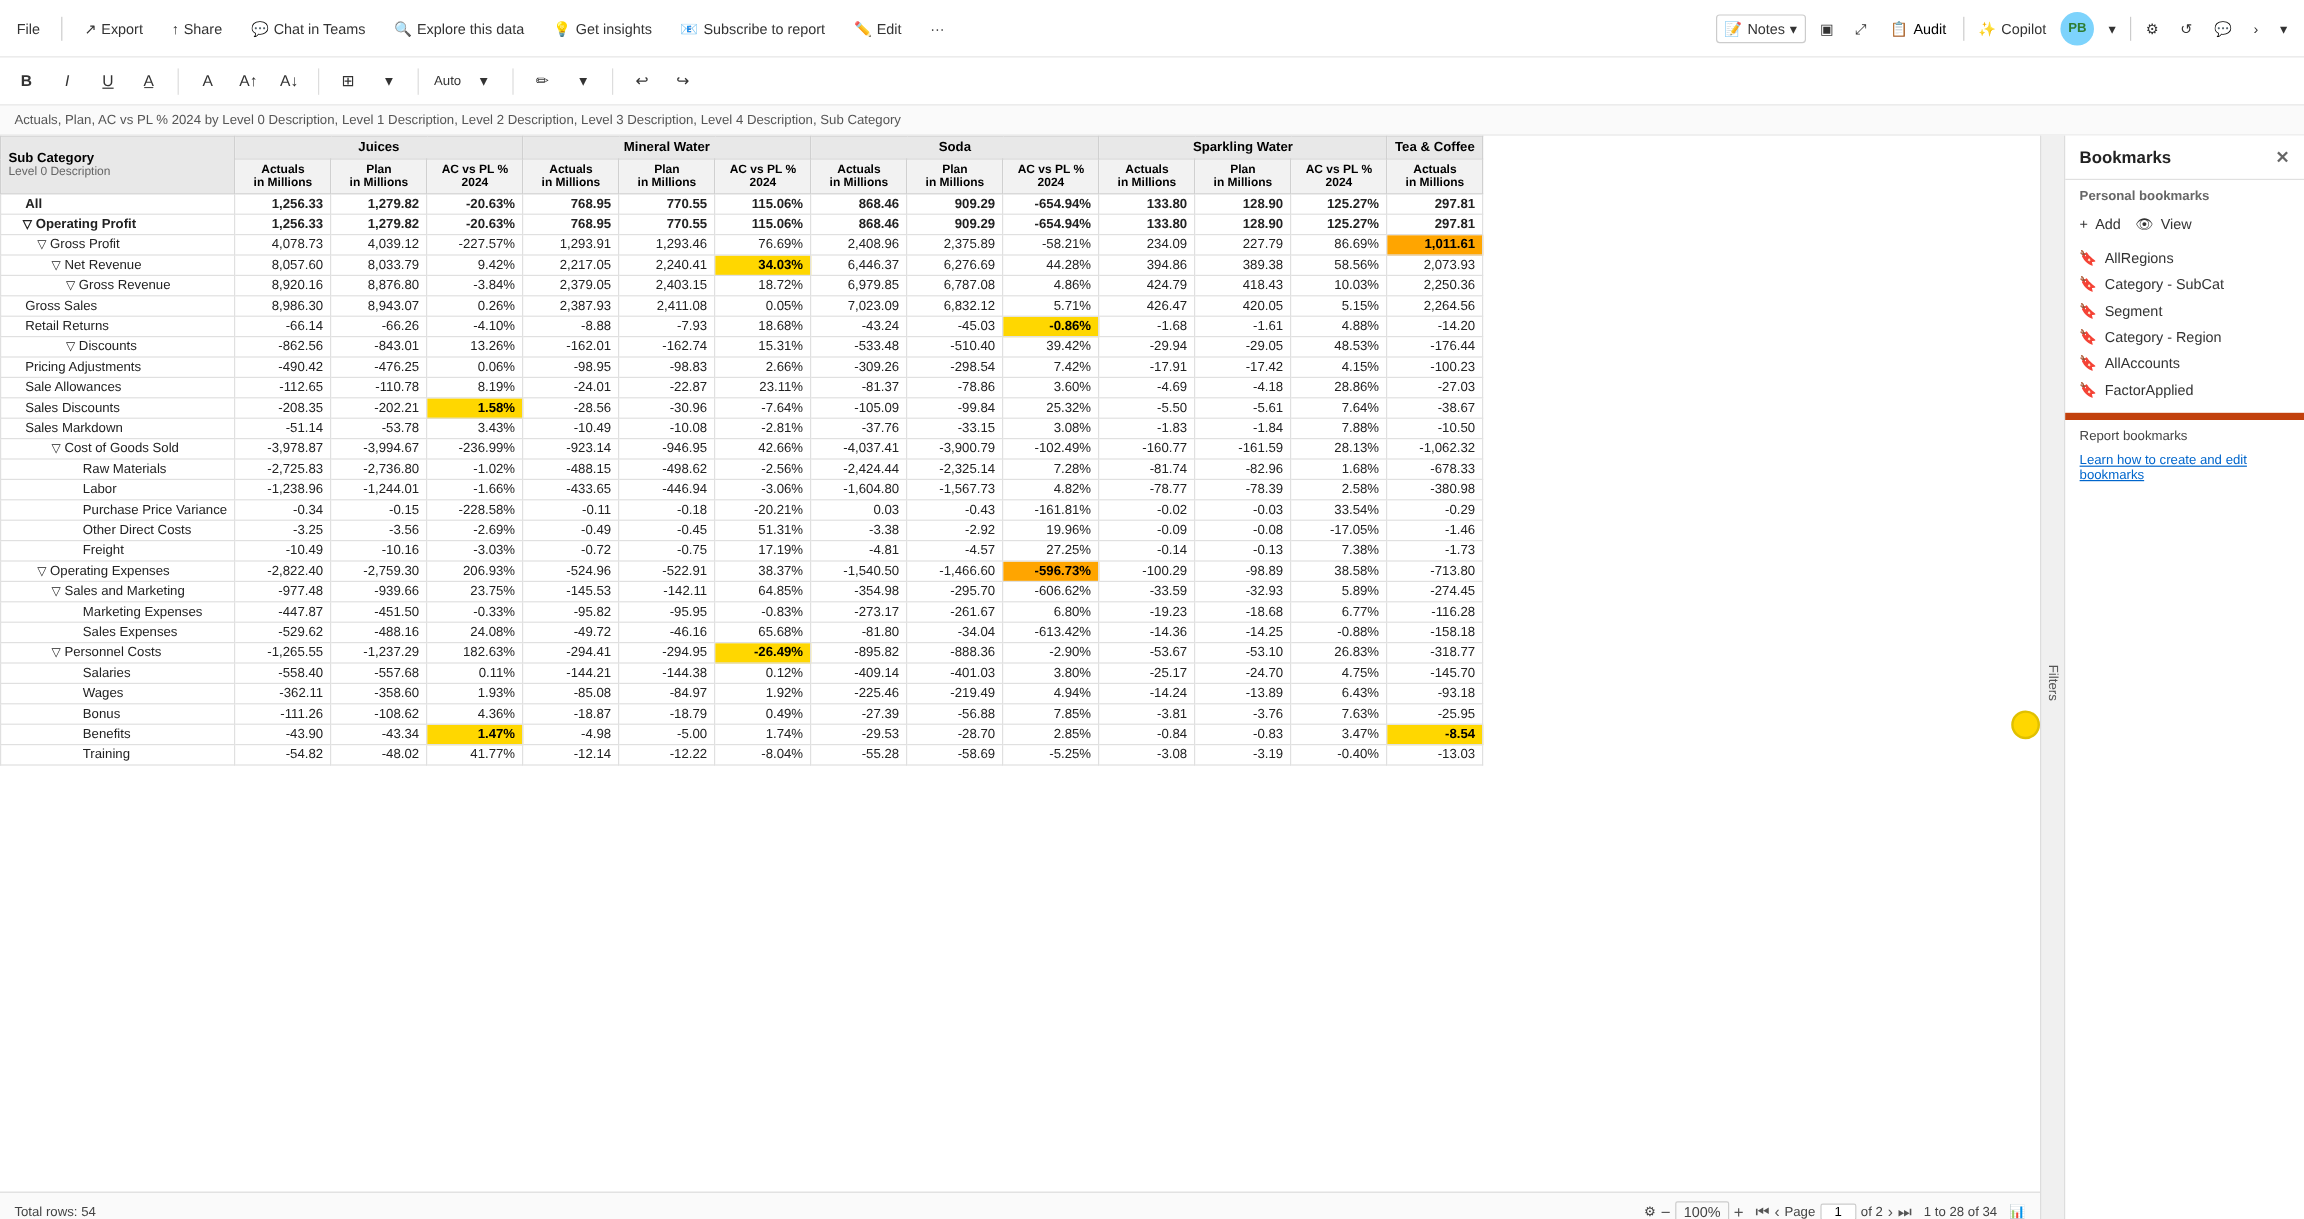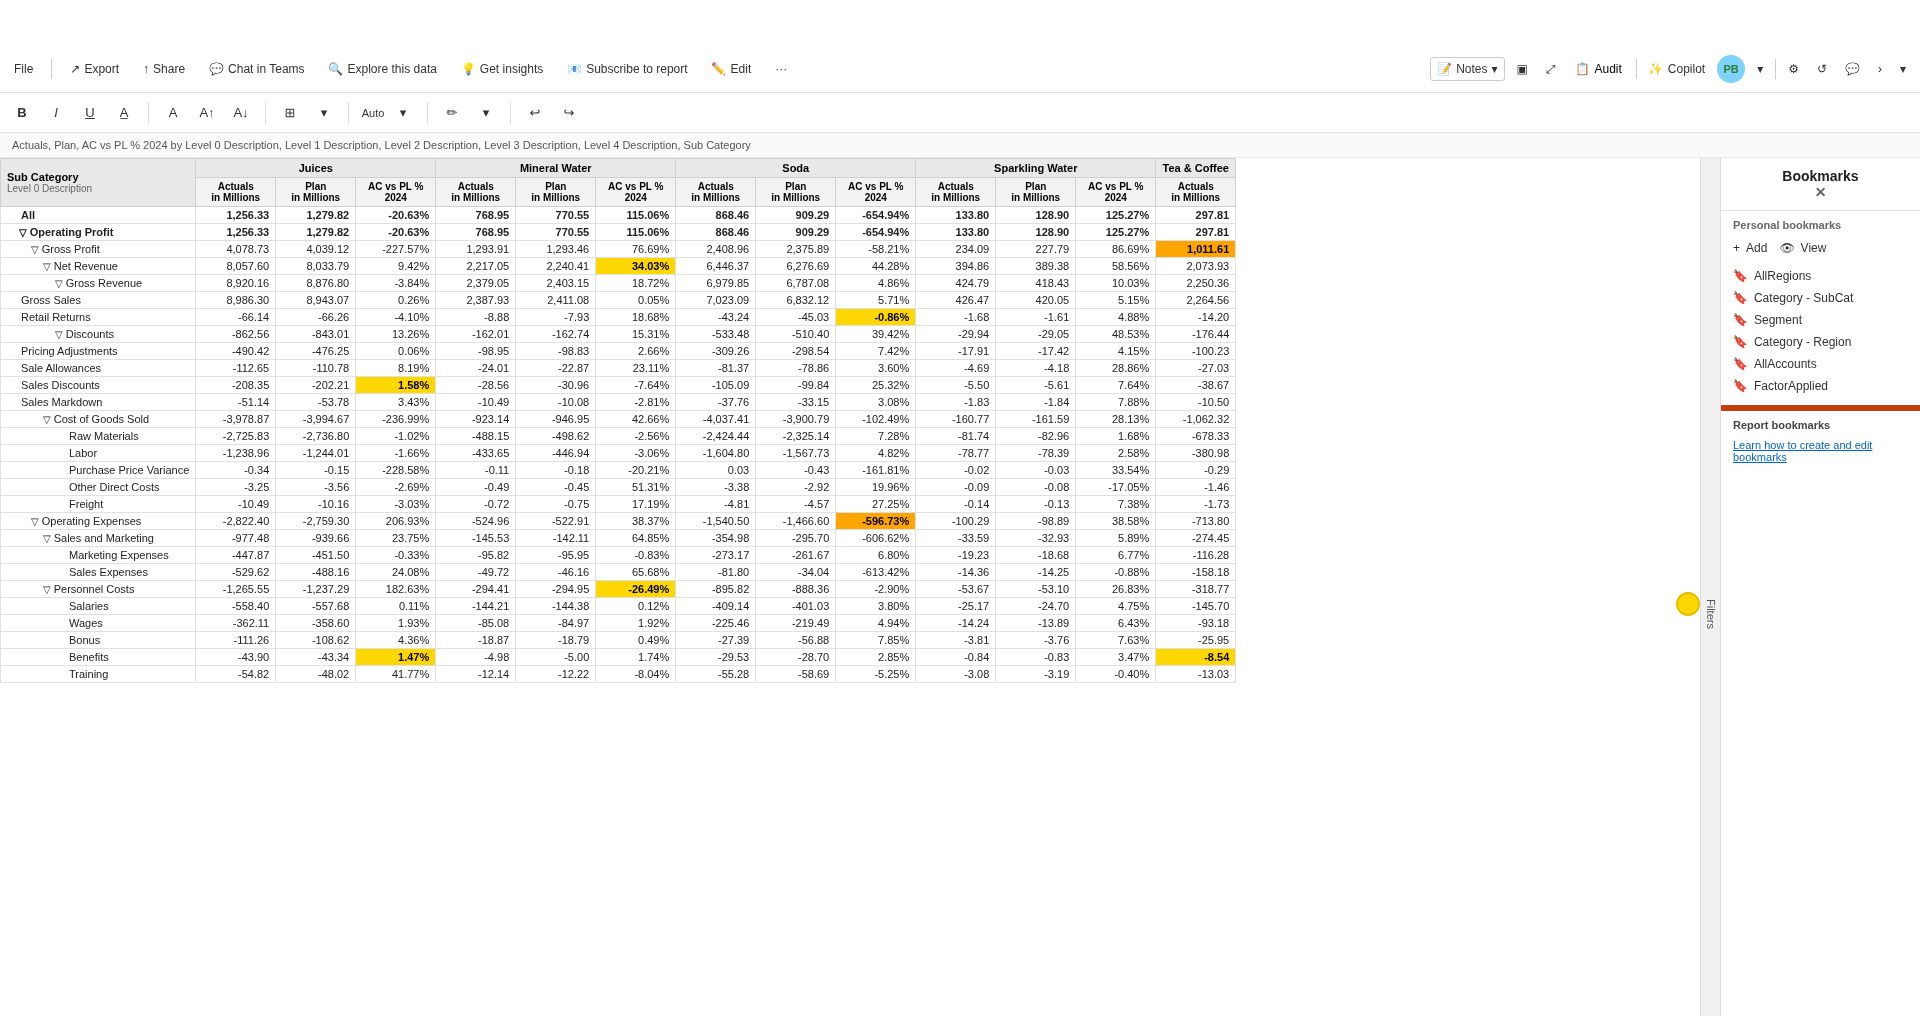--- a/index.html
+++ b/index.html
@@ -1,21 +1,21 @@
 <!DOCTYPE html>
 <html><head>
   <meta charset="utf-8">
   <style>
     * { margin: 0; padding: 0; box-sizing: border-box; }
     body { font-family: 'Segoe UI', Arial, sans-serif; font-size: 12px; background: #fff; overflow: hidden; width: 1920px; height: 1016px; }
 
     
     .toolbar-top {
       display: flex; align-items: center; height: 48px; background: #fff;
-      border-bottom: 1px solid #e0e0e0; padding: 0 8px; gap: 12px; margin-top: 45px;
+      border-bottom: 1px solid #e0e0e0; padding: 0 8px; gap: 12px;
     }
     .toolbar-top .tb-item {
       display: flex; align-items: center; gap: 4px; font-size: 12px;
       color: #333; cursor: pointer; padding: 4px 6px; border-radius: 3px;
     }
     .toolbar-top .separator { width: 1px; height: 20px; background: #ccc; }
 
     
     .toolbar-format {
       display: flex; align-items: center; height: 40px; background: #fff;
@@ -86,21 +86,20 @@
     
     .sidebar {
       width: 200px; min-width: 200px; background: #fff;
       border-left: 1px solid #ddd; display: flex; flex-direction: column;
       font-size: 12px;
     }
     .sidebar-header {
       display: flex; align-items: center; justify-content: space-between;
       padding: 10px 12px; font-weight: 700; font-size: 14px; color: #222;
       border-bottom: 1px solid #e0e0e0;
-      flex-direction: column;
     }
     .sidebar-section { padding: 8px 12px; border-bottom: 6px solid #c2410c; }
     .sidebar-section-title { font-size: 11px; color: #666; margin-bottom: 6px; font-weight: 600; }
     .sidebar-item {
       display: flex; align-items: center; gap: 6px;
       padding: 4px 0; cursor: pointer; color: #333;
     }
     .sidebar-link { color: #0066cc; text-decoration: underline; cursor: pointer; font-size: 11px; padding: 4px 12px; }
 
     
@@ -142,21 +141,21 @@
       display: flex; align-items: center; justify-content: center;
       font-size: 11px; font-weight: 600; color: #2e7d32;
     }
 
     .yellow-dot {
       width: 24px; height: 24px; border-radius: 50%; background: #FFD700;
       position: absolute; right: 220px; bottom: 400px;
       border: 2px solid #e0c000;
     }
 
-    .report-bookmarks { font-size: 11px; font-weight: 700; color: #444; padding: 8px 12px 4px; }
+    .report-bookmarks { font-size: 11px; font-weight: 400; color: #444; padding: 8px 12px 4px; }
 
     
     .col-group-header {
       background: #e8e8e8; font-weight: 700; text-align: center;
     }
   </style>
 </head>
 <body>
 
 <div class="toolbar-top">

